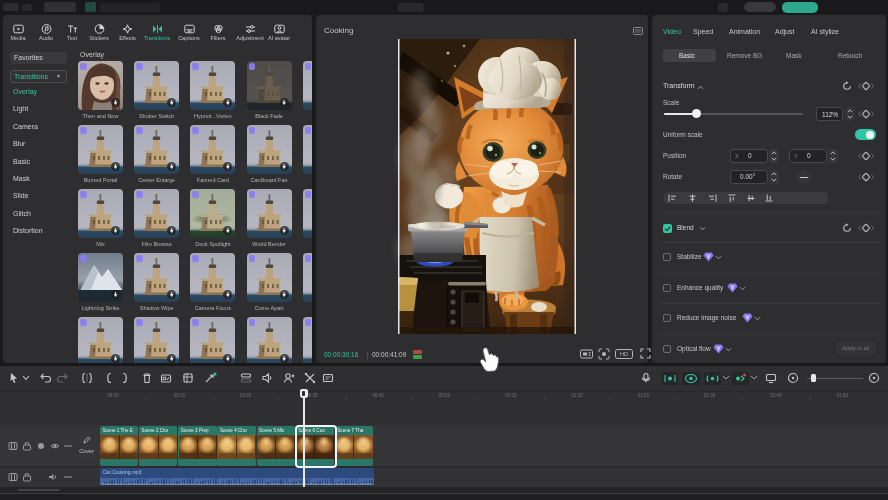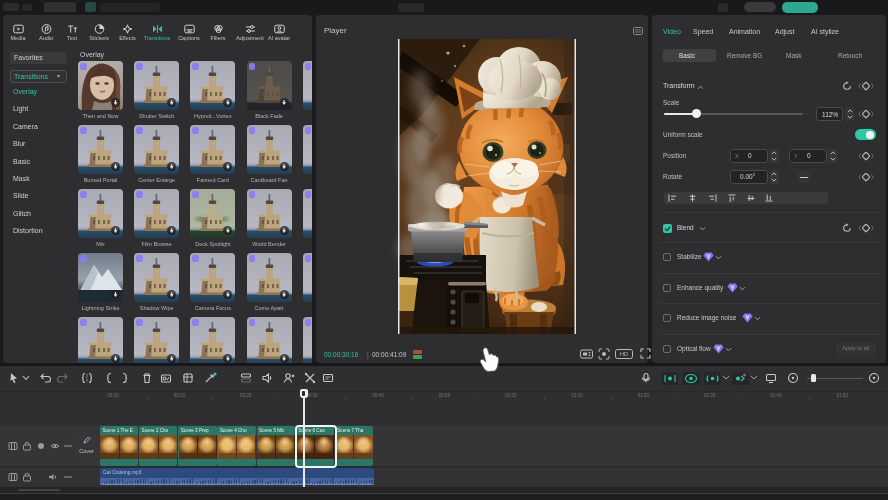--- a/index.html
+++ b/index.html
@@ -492,21 +492,21 @@
           <path d="M12.5 27 L32.5 27 L33.5 41 L11.5 41 Z" fill="#bda47c"></path>
           <path d="M12.5 27 L18 27 L17 41 L11.5 41 Z" fill="#8c7454"></path>
           <rect x="11" y="25.6" width="23" height="2.4" rx="1" fill="#bda47c"></rect>
           <path d="M15 31 h2 v4 h-2 Z M20 31 h2 v4 h-2 Z M25 31 h2 v4 h-2 Z M29.5 31 h2 v4 h-2 Z" fill="#5a4e3e" opacity="0.75"></path>
           <rect x="9.5" y="39.5" width="26" height="2.5" rx="1" fill="#8c7454"></rect>
         </svg>
         <div class="abs" style="left:2px;top:2px;width:6.5px;height:6.5px;background:#8a7df0;opacity:0.92;border-radius:2px;"></div>
       </div>
     </div>
 <div class="panel" style="left:316px;top:15px;width:332px;height:348px;background:#2e2e30;"></div>
-<div class="txt" style="left:324px;top:27px;font-size:8px;color:#c6c6c6;font-weight:normal;">Player</div>
+<div class="txt" style="left:324px;top:27px;font-size:8px;color:#c6c6c6;font-weight:normal;">Cooking</div>
 <svg class="abs" style="left:633px;top:27px" width="10" height="8" viewBox="0 0 10 8">
       <rect x="0.5" y="0.5" width="9" height="7" rx="1" stroke="#8a8a8a" fill="none"></rect>
       <path d="M2 3 H8 M2 5 H8" stroke="#8a8a8a" stroke-width="0.8"></path>
     </svg>
 <svg class="abs" style="left:398px;top:39px" width="178" height="295" viewBox="0 0 178 295">
 <defs>
  <linearGradient id="bg1" x1="0" y1="0" x2="0" y2="1">
    <stop offset="0" stop-color="#2c1b0c"></stop>
           <stop offset="0.3" stop-color="#4c2e15"></stop>
    <stop offset="0.62" stop-color="#56351a"></stop>

